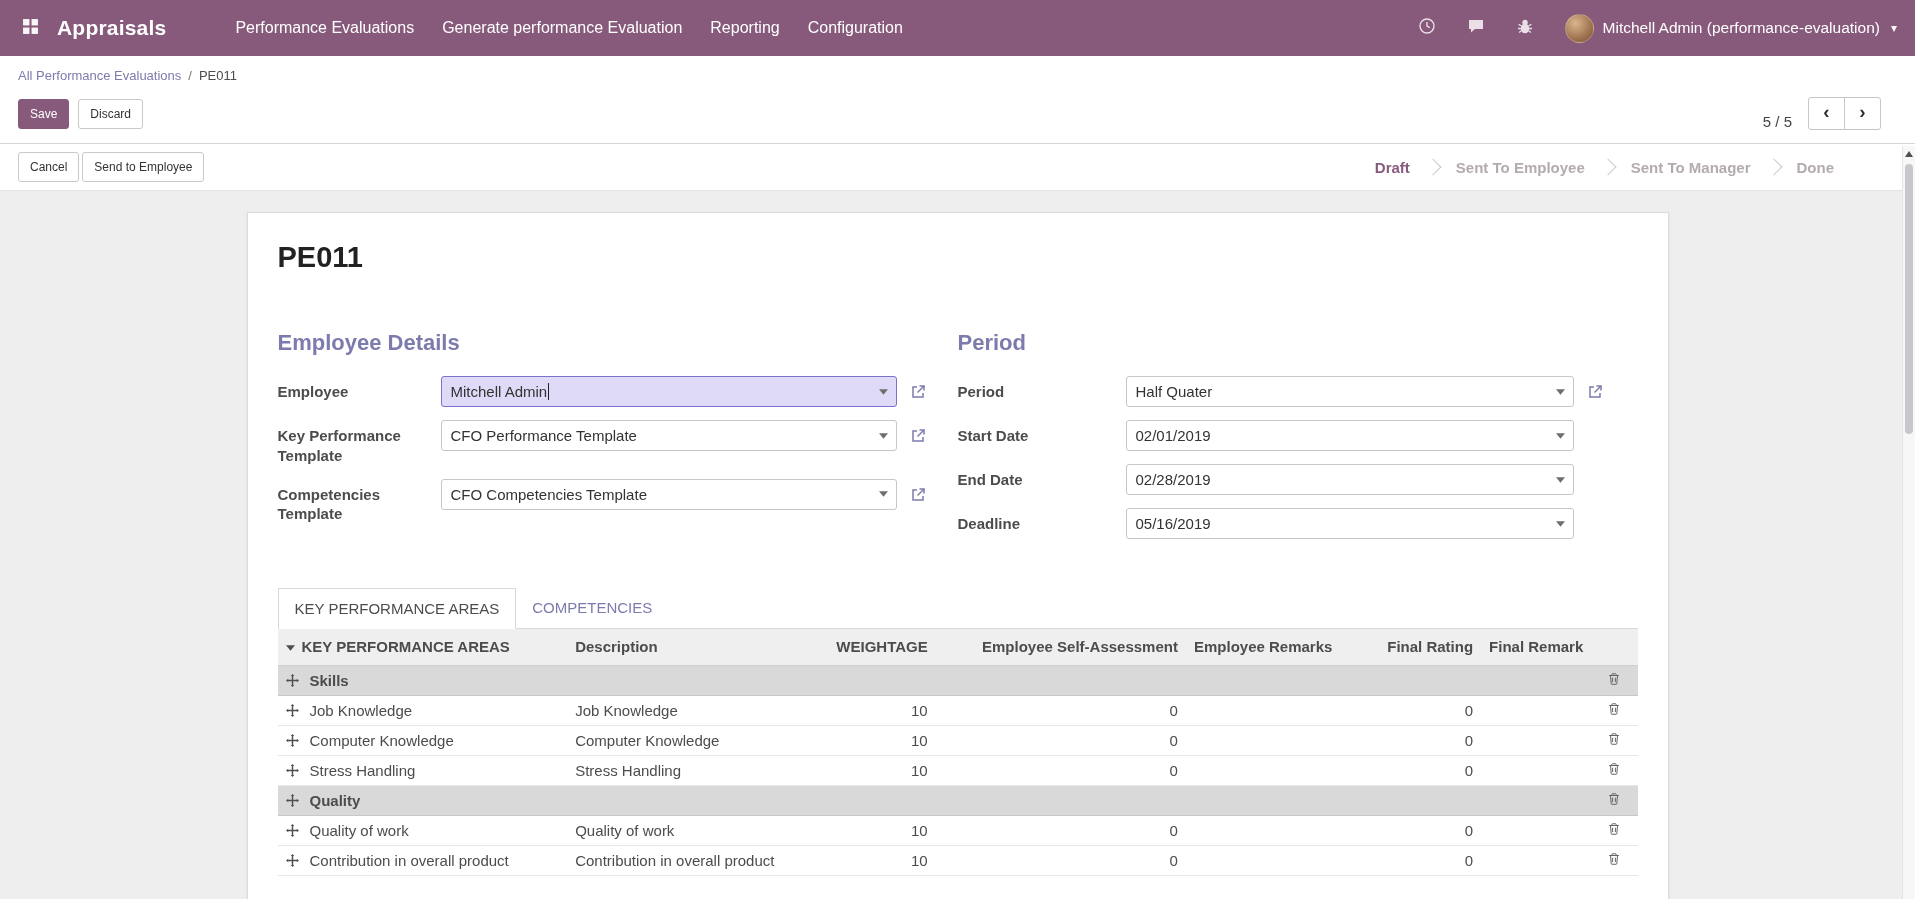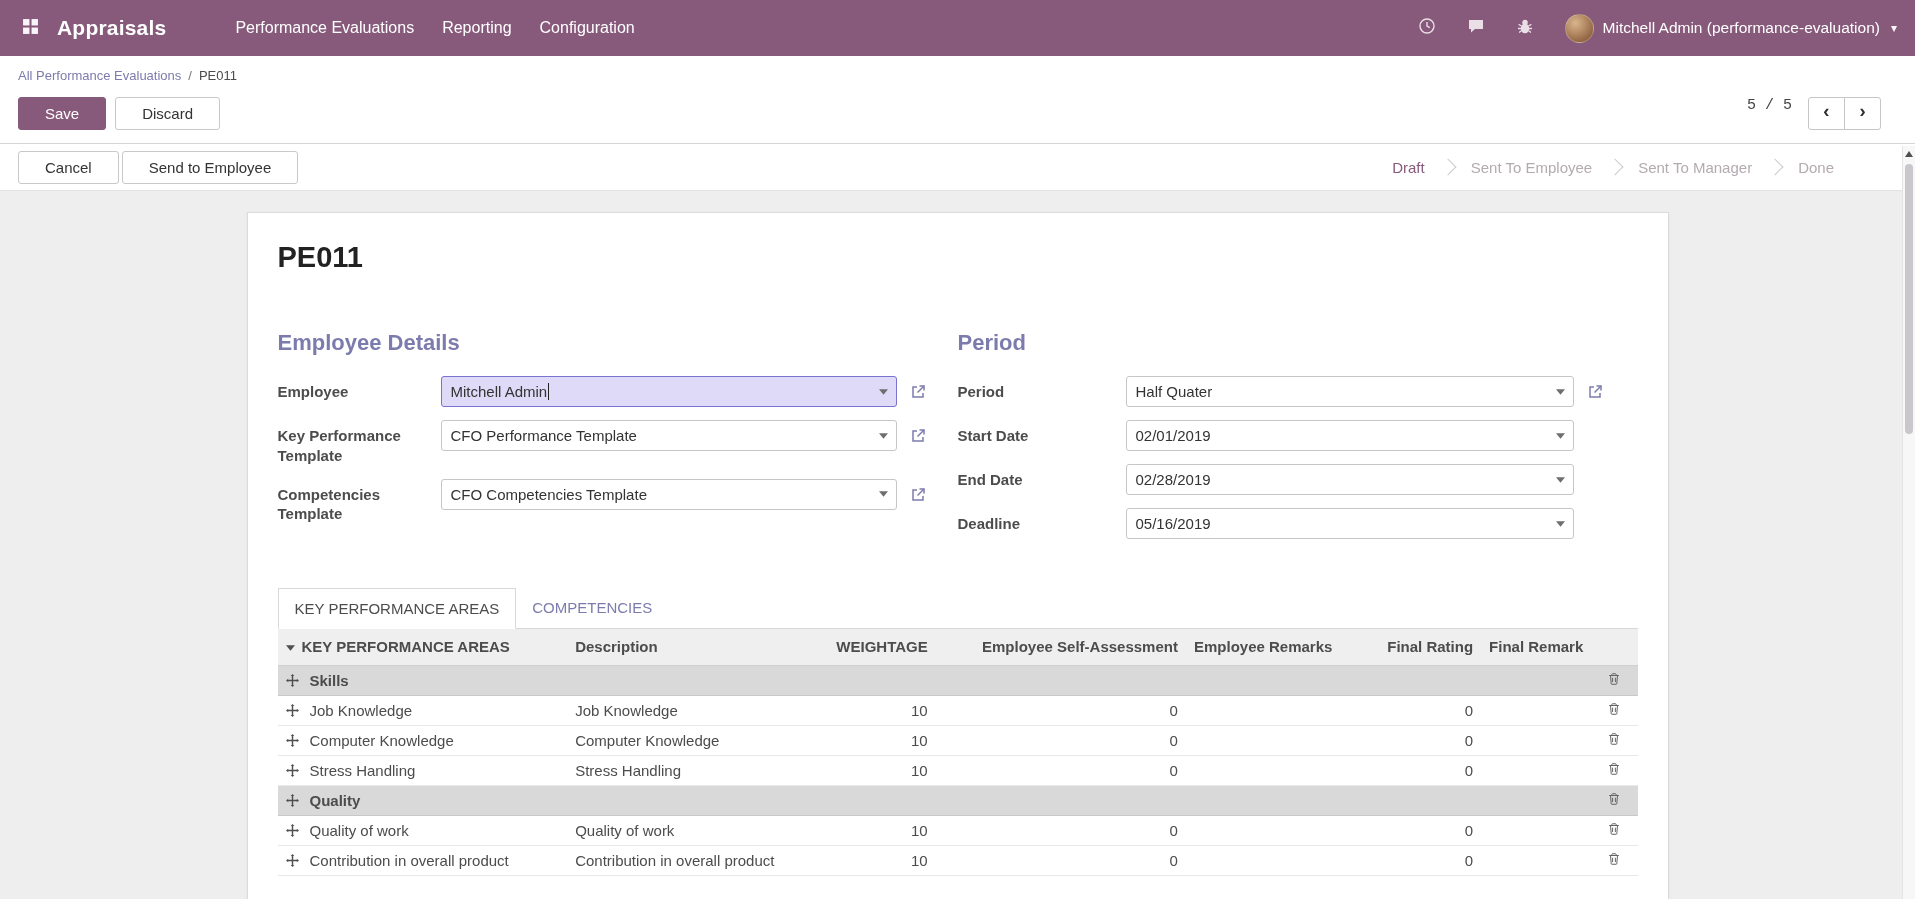--- a/index.html
+++ b/index.html
@@ -24,35 +24,35 @@
   .avatar{width:29px;height:29px;border-radius:50%;background:radial-gradient(circle at 35% 30%,#d9b58c,#7a4a2a);border:1px solid rgba(255,255,255,.25);}
   .user-caret{font-size:12px;opacity:.95;margin-left:2px;}
 
   
   .control-panel{padding:9px 18px 13px;border-bottom:1px solid #d6d6d6;background:#fff;flex:0 0 auto;}
   .breadcrumb{font-size:13px;color:#5a5a5a;margin:3px 0 14px;}
   .breadcrumb a{color:var(--link);text-decoration:none;cursor:pointer;}
   .bc-sep{margin:0 7px;color:#777;}
   .bc-current{color:#4c4c4c;}
   .cp-row{display:flex;align-items:center;}
-  .btn{font-family:inherit;font-size:15px;line-height:1;padding:8px 26px;border:1px solid #c9c9c9;background:#fff;color:#333;border-radius:3px;cursor:pointer;}
+  .btn{font-family:inherit;font-size:12px;line-height:1;padding:8px 11px;border:1px solid #c9c9c9;background:#fff;color:#333;border-radius:3px;cursor:pointer;}
   .btn-primary{background:var(--brand);border-color:var(--brand);color:#fff;}
   .cp-row .btn + .btn{margin-left:9px;}
-  .pager{margin-left:auto;display:flex;align-items:flex-start;gap:16px;padding-right:16px;font-family:Liberation Mono, monospace;}
+  .pager{margin-left:auto;display:flex;align-items:flex-end;gap:16px;padding-right:16px;}
   .pager-text{font-size:15px;color:#444;}
   .pager-btns{display:flex;}
   .pager-btn{width:37px;height:33px;border:1px solid #c6c6c6;background:#fff;font-size:19px;font-weight:bold;color:#2e2e2e;display:flex;align-items:center;justify-content:center;cursor:pointer;font-family:inherit;padding-bottom:3px;}
   .pager-btn.prev{border-radius:3px 0 0 3px;}
   .pager-btn.next{border-radius:0 3px 3px 0;margin-left:-1px;}
 
   
   .statusbar{height:47px;display:flex;align-items:center;padding:0 18px;background:#fff;border-bottom:1px solid #e3e3e3;flex:0 0 auto;}
   .statusbar .btn{margin-right:3px;}
   .steps{margin-left:auto;display:flex;align-items:center;padding-right:46px;}
-  .step{font-size:15px;font-weight:normal;color:#b3abb0;padding:0 17px;cursor:pointer;white-space:nowrap;}
+  .step{font-size:15px;font-weight:bold;color:#b3abb0;padding:0 17px;cursor:pointer;white-space:nowrap;}
   .step.active{color:var(--brand);}
   .step-sep{width:12px;height:12px;border-top:1px solid #ccc;border-right:1px solid #ccc;transform:rotate(45deg);flex:0 0 auto;}
 
   
   .content{flex:1 1 auto;background:#efeeef;overflow:hidden;}
   .sheet{width:1422px;margin:21px auto 0;background:#fff;border:1px solid #dbdbdb;box-shadow:0 1px 3px rgba(0,0,0,.06);padding:28px 30px 0;min-height:1400px;}
   .sheet-title{font-size:29px;font-weight:bold;color:#222;margin-bottom:56px;}
   .groups{display:flex;}
   .col{width:50%;}
   .col-left{padding-right:26px;}
@@ -98,20 +98,21 @@
         <span class="icon"><svg viewBox="0 0 16 16" width="17" height="17" fill="currentColor">
             <rect x="1" y="1" width="6" height="6"></rect>
             <rect x="9" y="1" width="6" height="6"></rect>
             <rect x="1" y="9" width="6" height="6"></rect>
             <rect x="9" y="9" width="6" height="6"></rect>
           </svg></span>
       </span>
     <a class="brand">Appraisals</a>
     <nav class="nav-links" id="nav-menus">
         <a class="nav-link">Performance Evaluations</a>
+        <a class="nav-link">Generate performance Evaluation</a>
         <a class="nav-link">Reporting</a>
         <a class="nav-link">Configuration</a>
       </nav>
     <div class="systray" id="systray">
       <span class="tray-btn">
           <span class="icon"><svg viewBox="0 0 18 18" width="18" height="18" fill="none" stroke="currentColor" stroke-width="1.4">
               <circle cx="9" cy="9" r="7"></circle>
               <path d="M9 5v4l2.8 1.6"></path>
             </svg></span>
         </span>

